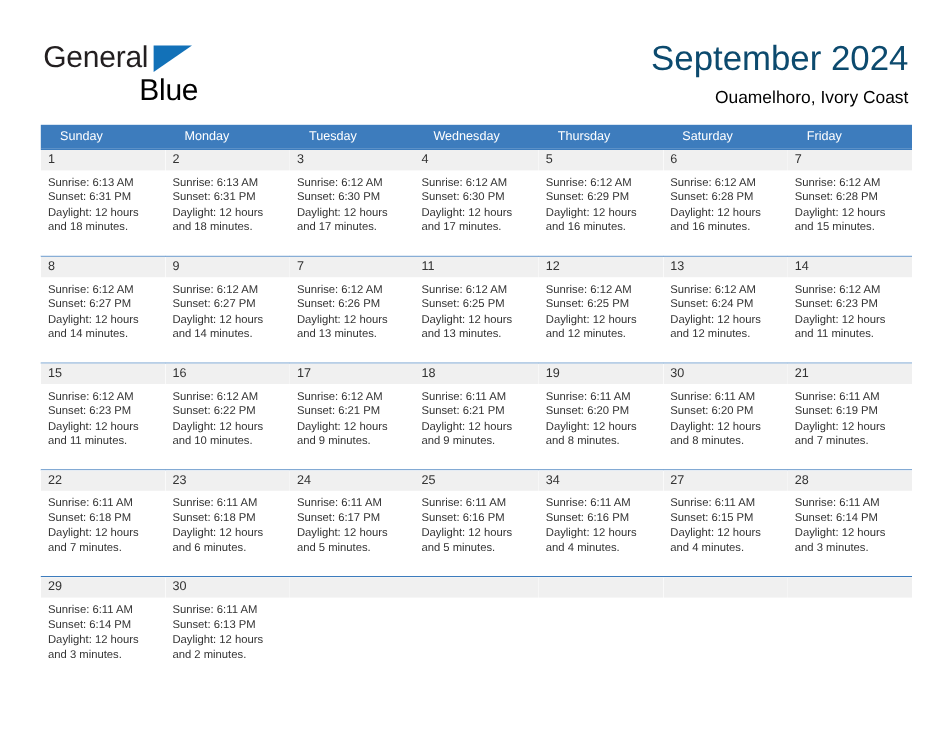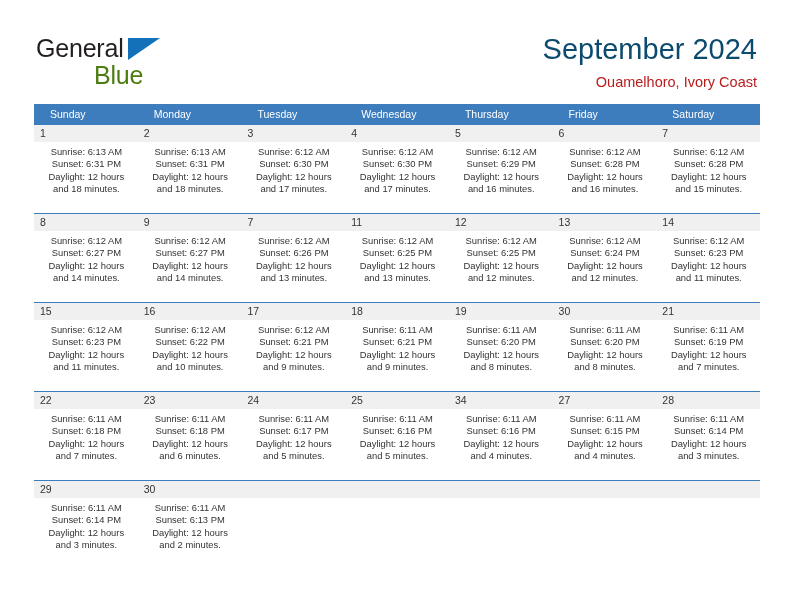--- a/index.html
+++ b/index.html
@@ -43,42 +43,42 @@
   .logo-tri {
     position: absolute;
     left: 92px;
     top: 2px;
     width: 0; height: 0;
     border-left: 32px solid #1271b8;
     border-bottom: 22px solid transparent;
   }
   .logo-row2 {
     display: block;
-    margin-left: 58px;
+    margin-left: 80px;
     margin-top: 1px;
     font-size: 25px;
-    color: #4d7c0f;
+    color: #000000;
     letter-spacing: -0.2px;
   }
   .title-wrap {
     position: absolute;
     right: 35px;
     top: 32px;
     text-align: right;
   }
   .title-main {
     font-size: 29px;
     color: #0c4a6e;
     font-weight: normal;
     line-height: 34px;
     white-space: nowrap;
   }
   .title-sub {
     font-size: 14.5px;
-    color: #b91c1c;
+    color: #000000;
     line-height: 20px;
     margin-top: 6px;
     white-space: nowrap;
   }
 
   
   .calendar {
     position: absolute;
     left: 34px;
     top: 104px;
@@ -124,21 +124,20 @@
     padding-left: 6px;
     font-size: 10.5px;
     color: #333333;
   }
   .day-cell.blank .day-num { background: #f0f0f0; }
   .day-body {
     padding: 4px 5px 0 6px;
     font-size: 9.4px;
     line-height: 12.4px;
     color: #333333;
-    text-align: center;
   }
   .day-body div { white-space: nowrap; }
 </style>
 </head>
 <body>
 
 <div class="page">
 
   <div class="header">
 
@@ -157,22 +156,22 @@
 
   </div>
 
   <div class="calendar">
     <div class="dow-row" id="dow-row">
         <div class="dow-cell">Sunday</div>
         <div class="dow-cell">Monday</div>
         <div class="dow-cell">Tuesday</div>
         <div class="dow-cell">Wednesday</div>
         <div class="dow-cell">Thursday</div>
+        <div class="dow-cell">Saturday</div>
         <div class="dow-cell">Friday</div>
-        <div class="dow-cell">Saturday</div>
       </div>
     <div id="weeks-container">
         <div class="week">
           <div class="week-inner">
             <div class="day-cell">
               <div class="day-num">1</div>
               <div class="day-body">
                 <div>Sunrise: 6:13 AM</div>
                 <div>Sunset: 6:31 PM</div>
                 <div>Daylight: 12 hours</div>

